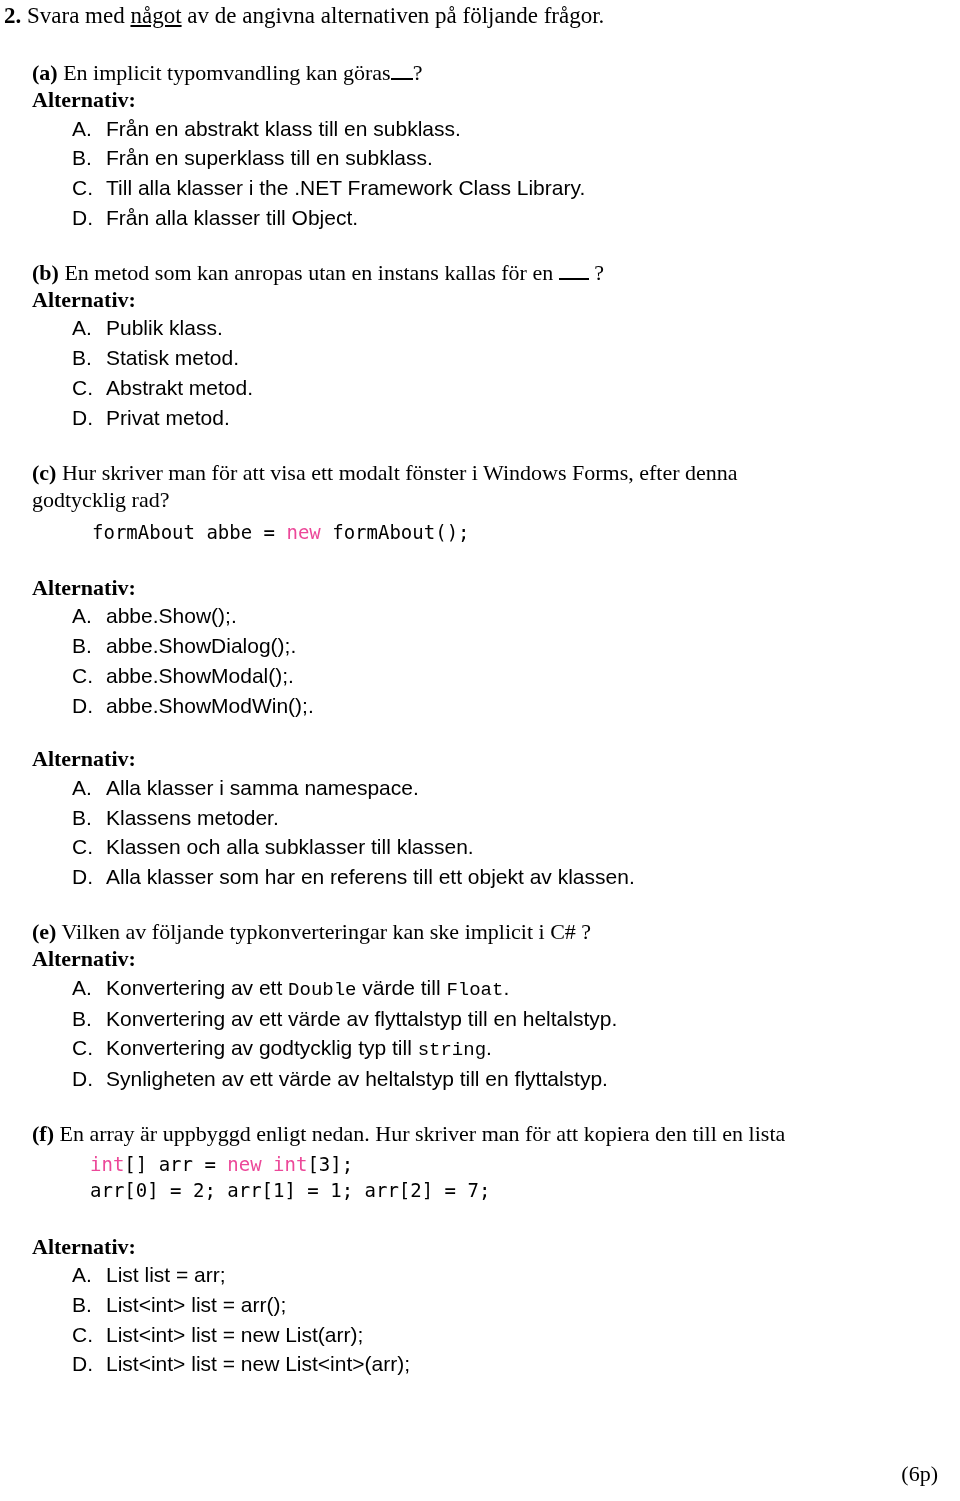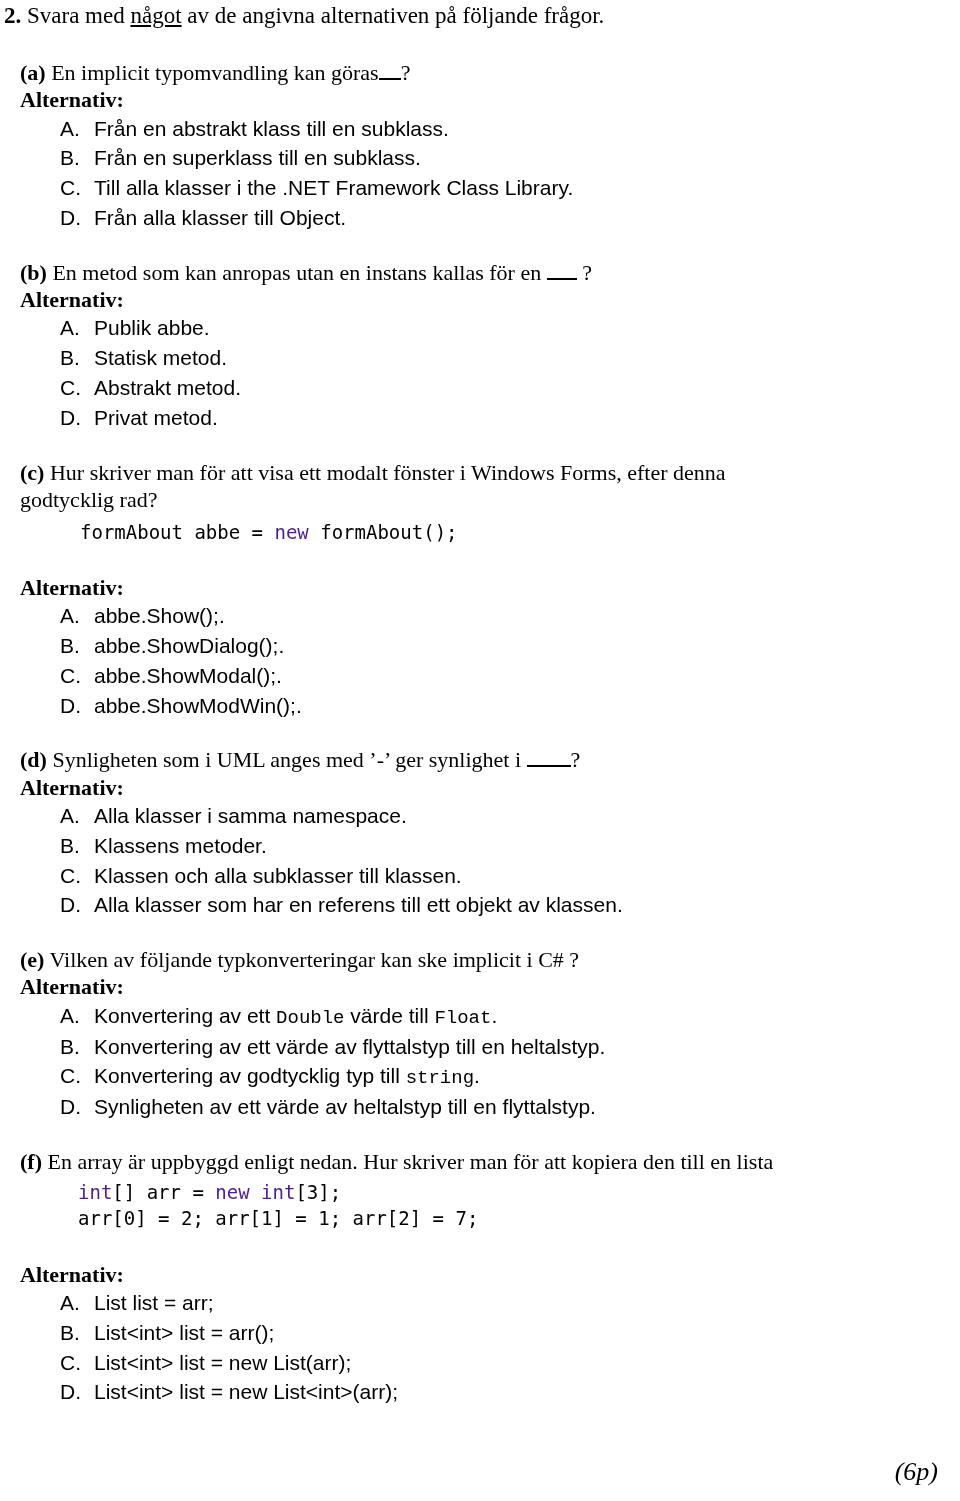--- a/index.html
+++ b/index.html
@@ -43,21 +43,21 @@
   }
   .item-text {
     font-family: "Liberation Serif", serif;
     font-size: 23px;
     line-height: 1.18;
   }
   .u { text-decoration: underline; }
 
   
   .qblock {
-    margin-left: 20px;
+    margin-left: 32px;
     margin-right: 10px;
   }
   .qblock.gap-lg { margin-top: 30px; }
   .qblock.gap-md { margin-top: 26px; }
 
   .qtext {
     font-family: "Liberation Serif", serif;
     font-size: 22px;
     line-height: 1.23;
   }
@@ -116,35 +116,34 @@
 
   
   .code {
     font-family: "DejaVu Sans Mono", monospace;
     font-size: 19px;
     line-height: 1.38;
     white-space: pre;
     margin-left: 60px;
     margin-top: 6px;
   }
-  .code .kw { color: #4c1d95; }
+  .code .kw { color: #ec4899; }
 
   .code.code-f {
     margin-left: 58px;
     margin-top: 4px;
   }
 
   
   .points {
     position: absolute;
     right: 22px;
     bottom: 14px;
     font-family: "Liberation Serif", serif;
-    font-size: 26px;
-    font-style: italic;
+    font-size: 22px;
   }
 </style>
 </head>
 <body>
 
 <div class="page">
 
   <div class="item-row">
     <div class="item-number">2.</div>
     <div class="item-text"><span>Svara med </span><span class="u">något</span><span> av de angivna alternativen på följande frågor.</span></div>
@@ -172,21 +171,21 @@
       </li>
     </ol>
   </div>
 
   <div class="qblock gap-md">
     <div class="qtext"><span class="qlabel">(b)</span> <span>En metod som kan anropas utan en instans kallas för en </span><span class="blank b3"></span><span> ?</span></div>
     <div class="alt-head">Alternativ:</div>
     <ol class="options">
       <li class="opt">
         <span class="opt-letter">A.</span>
-        <span class="opt-text">Publik abbe.</span>
+        <span class="opt-text">Publik klass.</span>
       </li>
       <li class="opt">
         <span class="opt-letter">B.</span>
         <span class="opt-text">Statisk metod.</span>
       </li>
       <li class="opt">
         <span class="opt-letter">C.</span>
         <span class="opt-text">Abstrakt metod.</span>
       </li>
       <li class="opt">
@@ -214,21 +213,20 @@
         <span class="opt-text">abbe.ShowModal();.</span>
       </li>
       <li class="opt">
         <span class="opt-letter">D.</span>
         <span class="opt-text">abbe.ShowModWin();.</span>
       </li>
     </ol>
   </div>
 
   <div class="qblock gap-md">
-    <div class="qtext"><span class="qlabel">(d)</span> <span>Synligheten som i UML anges med ’-’ ger synlighet i </span><span class="blank b4"></span><span>?</span></div>
     <div class="alt-head">Alternativ:</div>
     <ol class="options">
       <li class="opt">
         <span class="opt-letter">A.</span>
         <span class="opt-text">Alla klasser i samma namespace.</span>
       </li>
       <li class="opt">
         <span class="opt-letter">B.</span>
         <span class="opt-text">Klassens metoder.</span>
       </li>

